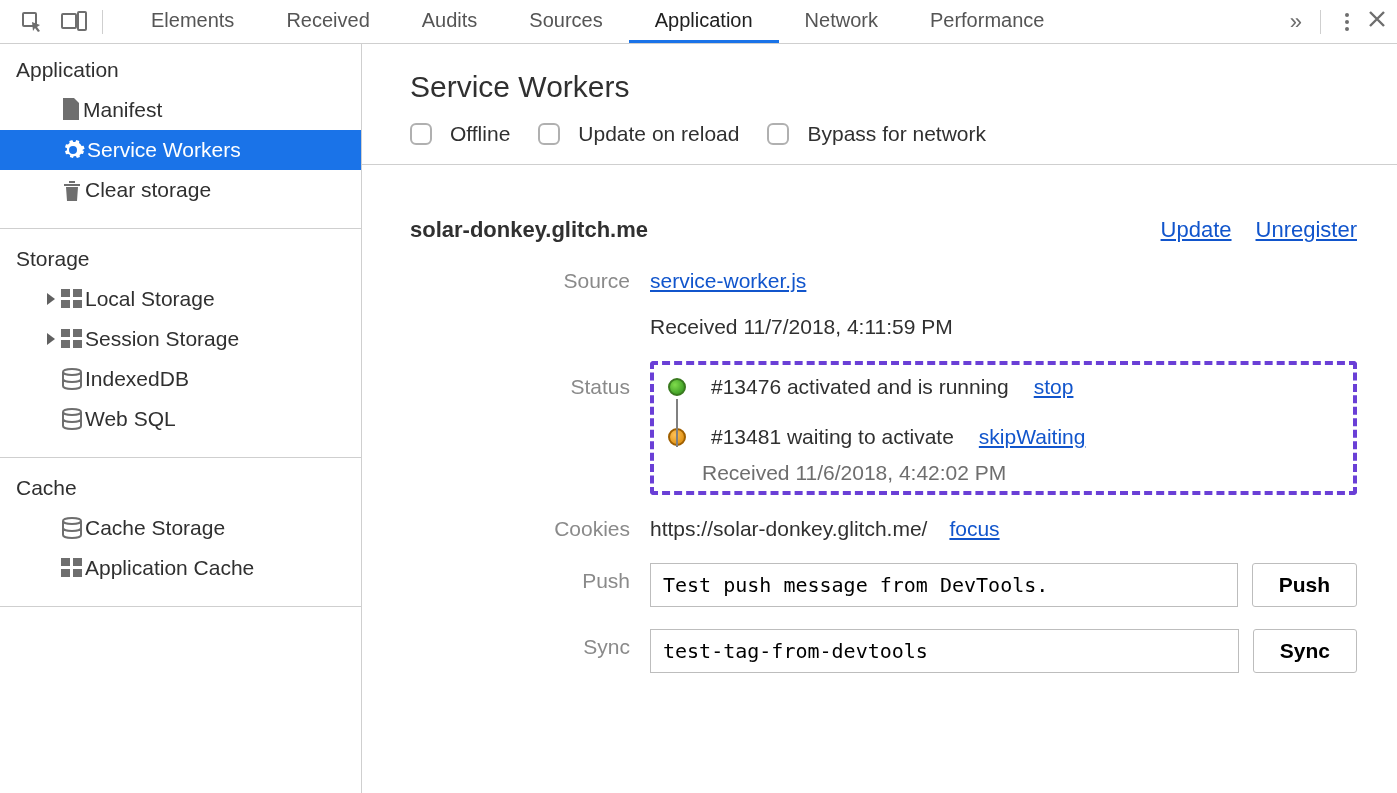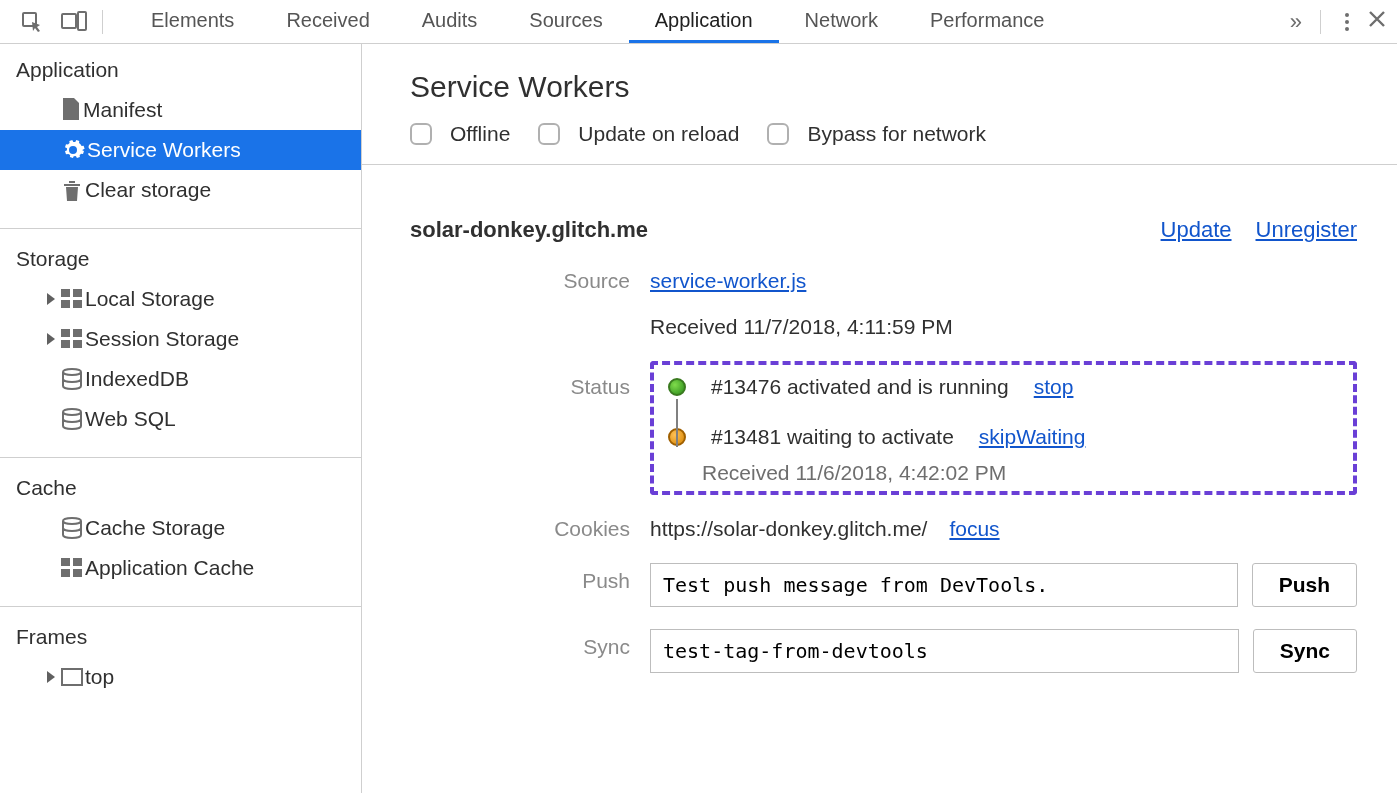--- a/index.html
+++ b/index.html
@@ -186,30 +186,20 @@
             <rect width="9" height="8"></rect>
             <rect x="12" width="9" height="8"></rect>
             <rect y="11" width="9" height="8"></rect>
             <rect x="12" y="11" width="9" height="8"></rect>
           </svg>
         <span>Application Cache</span>
       </div>
     </div>
     <div class="hr"></div>
 
-    <div class="group">
-      <div class="group-title">Frames</div>
-      <div class="item expandable">
-        <span class="expander"></span>
-        <svg width="22" height="18" fill="none" stroke="#6e6e6e" stroke-width="2">
-            <rect x="1" y="1" width="20" height="16"></rect>
-          </svg>
-        <span>top</span>
-      </div>
-    </div>
   </div>
 
   <div class="main">
     <div class="main-inner">
       <h1 class="page-title">Service Workers</h1>
 
       <div class="options">
         <label>
             <span class="chk"></span>
             <span>Offline</span>

